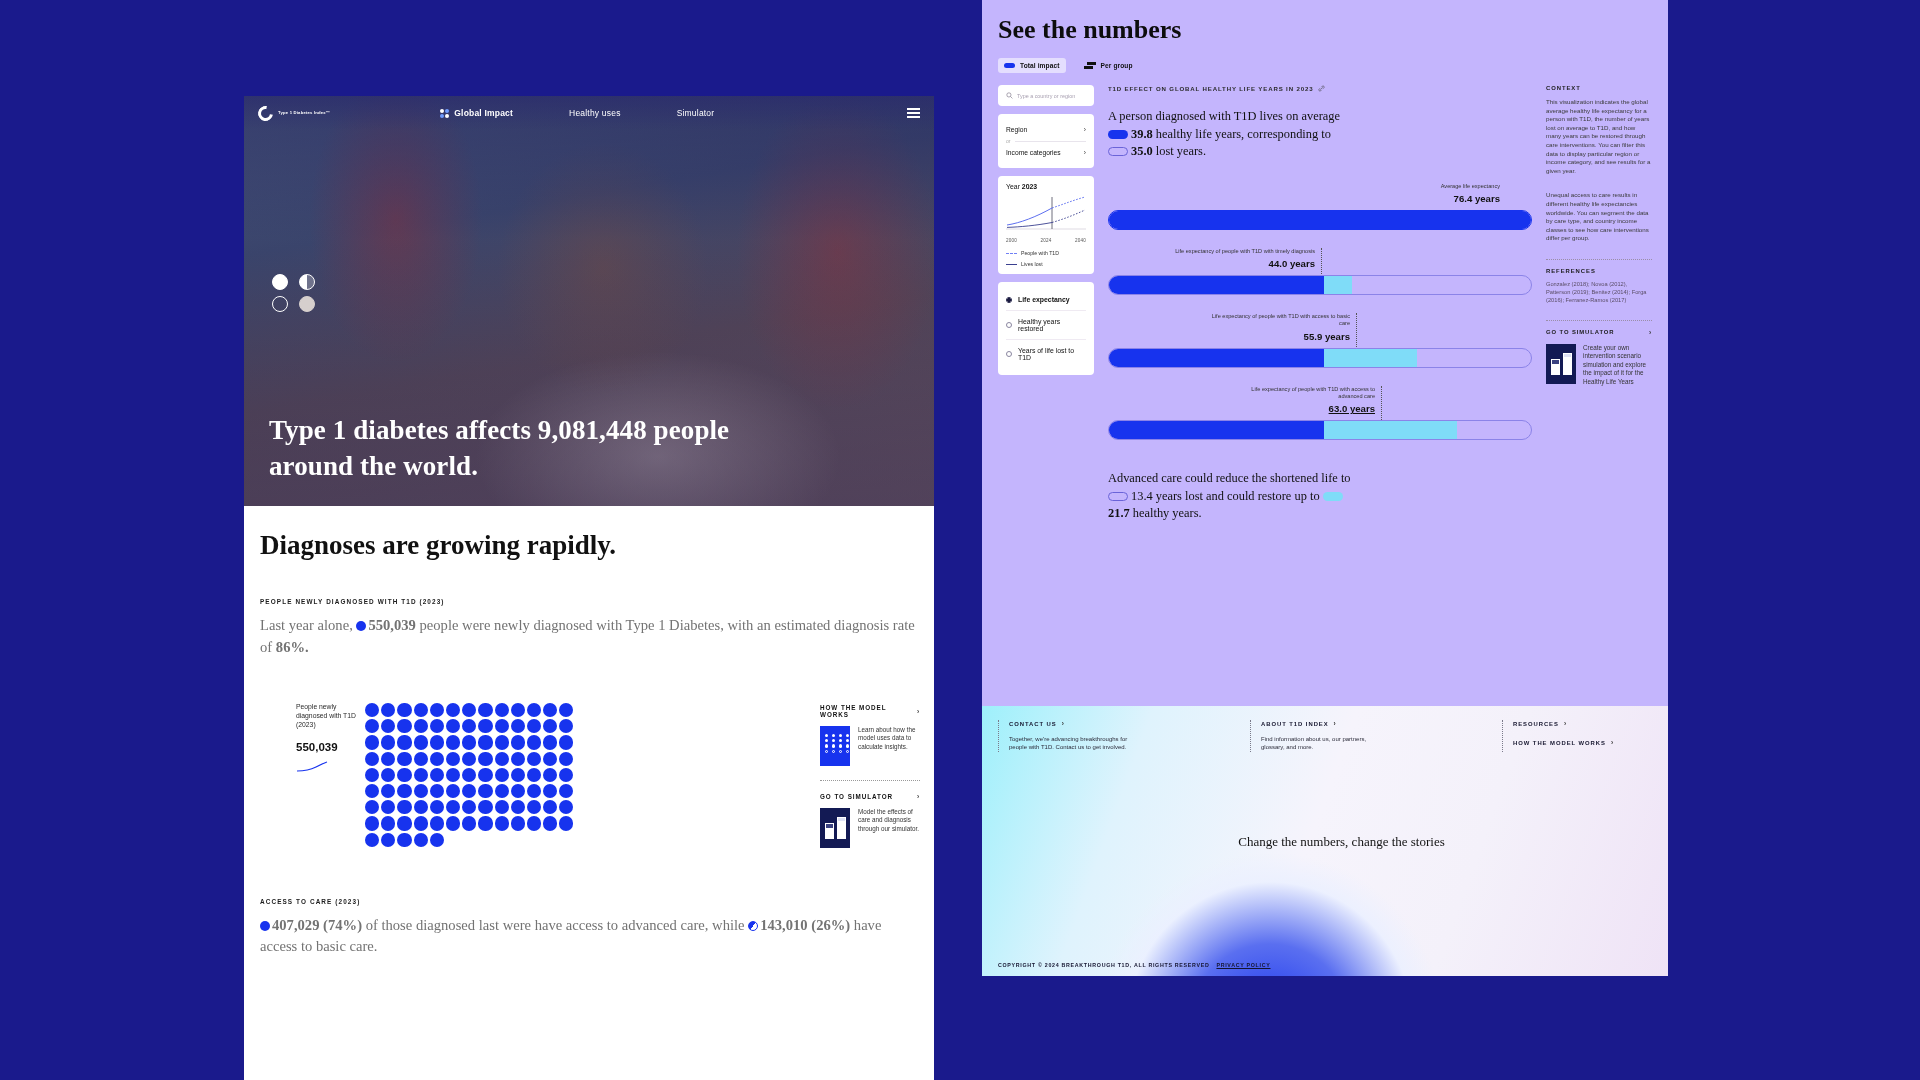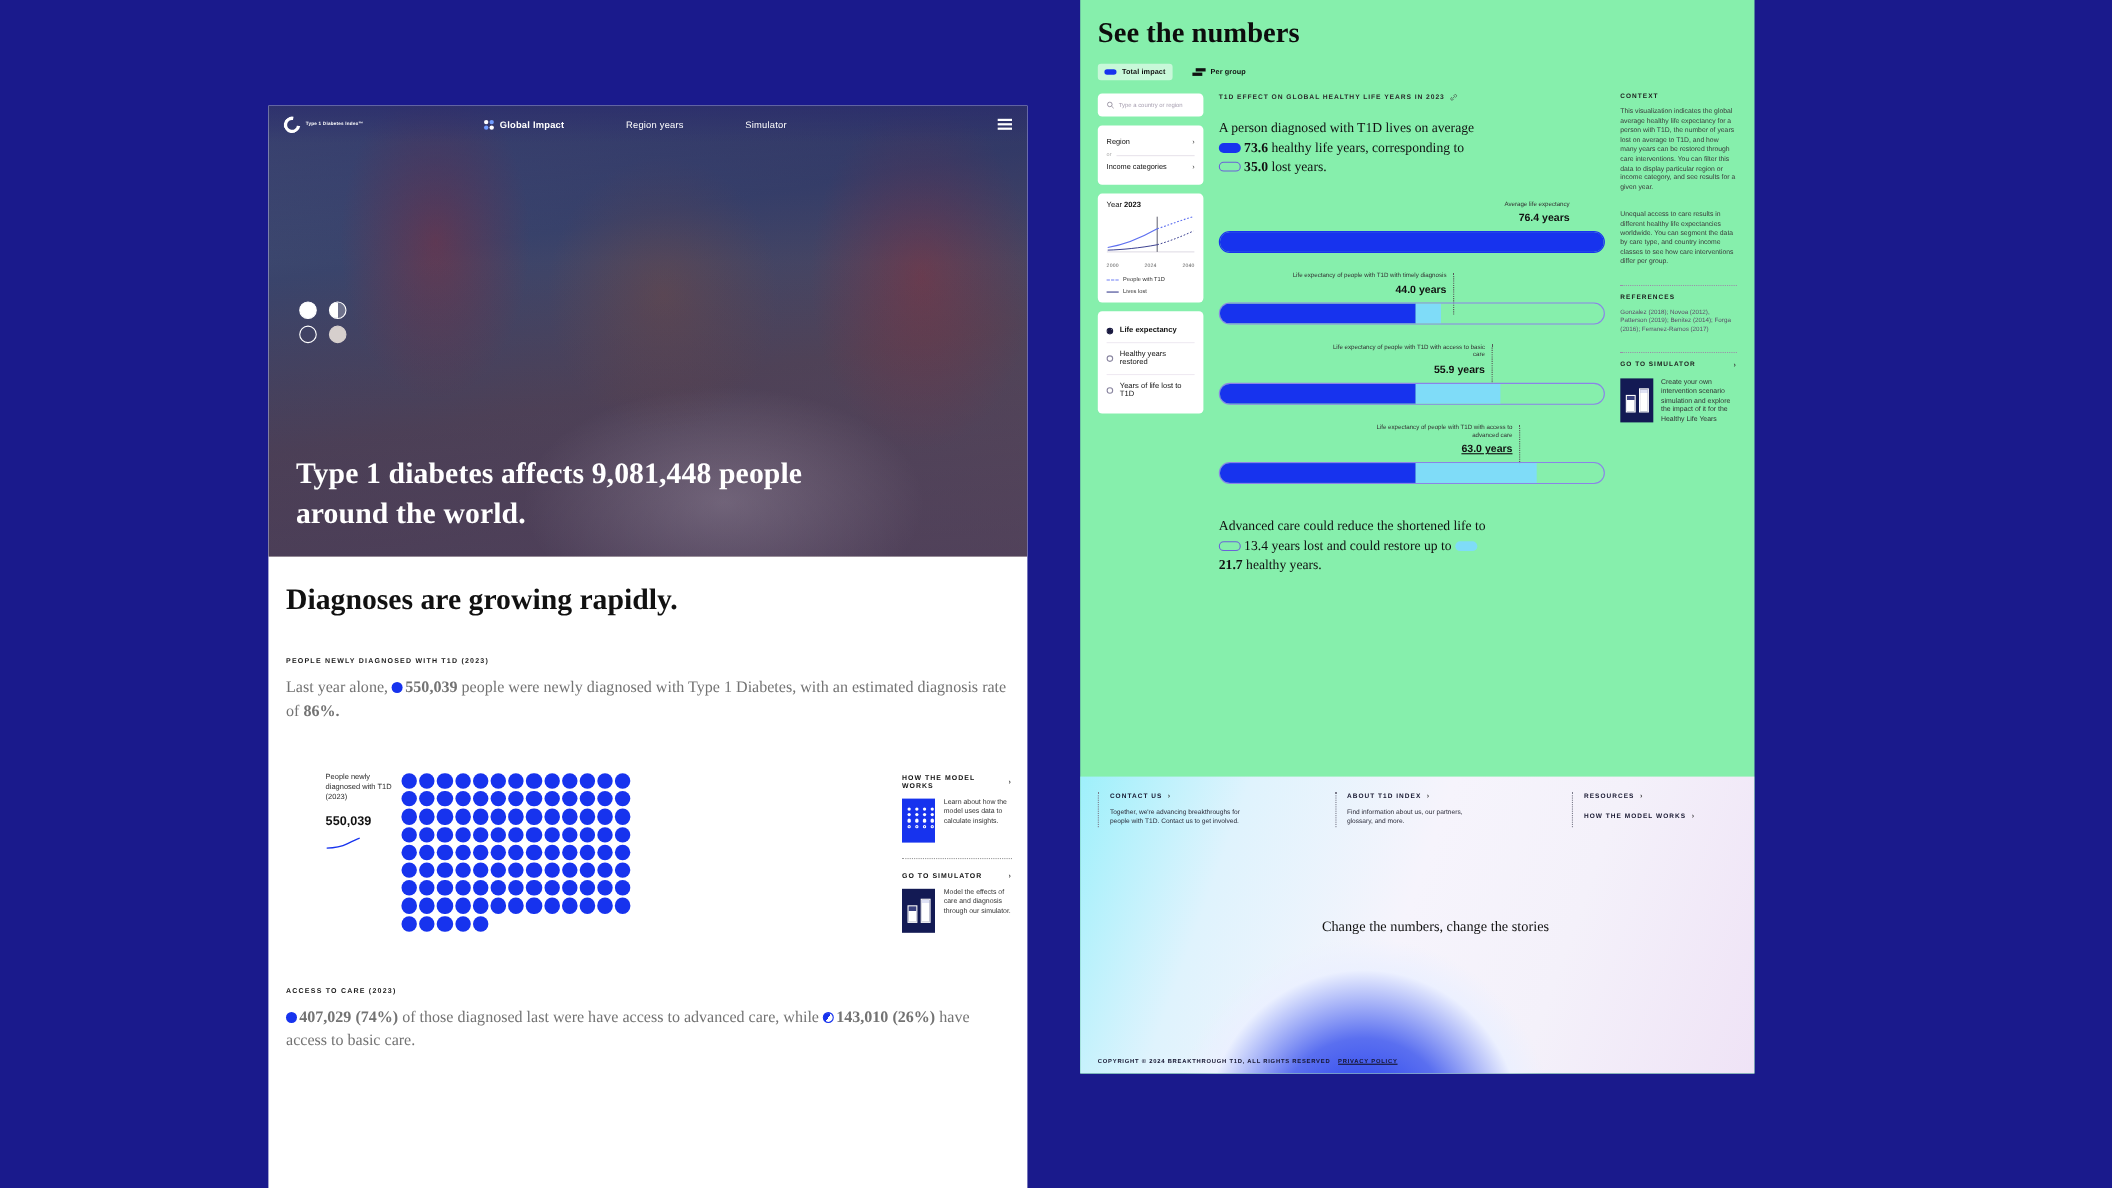--- a/index.html
+++ b/index.html
@@ -108,22 +108,22 @@
   .thumb-bars { position:absolute; left:5px; top:9px; display:flex; gap:3px; align-items:flex-end; }
   .thumb-bars b { display:block; width:9px; background:#fff; border:1px solid #fff; }
   .thumb-bars b:nth-child(1){ height:16px; background:linear-gradient(180deg,#3a4180 0 4px,#fff 4px); }
   .thumb-bars b:nth-child(2){ height:22px; background:linear-gradient(180deg,#dfe2f5 0 3px,#fff 3px); }
 
   #access-block { margin-top:50px; }
 
   
   #right-window {
     position:absolute; left:982px; top:0;
-    width:613px; height:976px;
-    background:#86efac;
+    width:686px; height:976px;
+    background:#c4b5fd;
     overflow:hidden;
   }
   #rw-head { padding: 14px 16px 0 16px; }
   #rw-title { font-size:26px; line-height:32px; color:#0d0d0d; }
   #rw-tabs { display:flex; align-items:center; gap:12px; margin-top:12px; }
   .rw-tab { display:flex; align-items:center; gap:5px; font-size:6.6px; font-weight:700; color:#111; padding:4px 6px; border-radius:3px; letter-spacing:.1px;}
   .rw-tab.active { background:rgba(255,255,255,0.55); }
   .tab-pill { width:11px; height:5px; border-radius:3px; background:#1733ee; display:block; }
   .tab-rows { display:flex; flex-direction:column; gap:1.5px; }
   .tab-rows i { display:block; height:2.6px; background:#111; }
@@ -225,21 +225,21 @@
       <div id="nav-links">
         <div class="nav-link active">
           <span class="nav-dots">
               <i></i>
               <i></i>
               <i></i>
               <i></i>
             </span>
           <span>Global Impact</span>
         </div>
-        <div class="nav-link">Region years</div>
+        <div class="nav-link">Healthy uses</div>
         <div class="nav-link">Simulator</div>
       </div>
       <div id="hamburger">
           <span></span>
           <span></span>
           <span></span>
         </div>
     </div>
 
     <div id="hero-marks">
@@ -759,21 +759,21 @@
     <div id="viz">
       <div class="viz-eyebrow">
         <span>T1D EFFECT ON GLOBAL HEALTHY LIFE YEARS IN 2023</span>
         <svg width="7" height="7" viewBox="0 0 12 12">
           <path d="M4.5 7.5 L7.5 4.5 M3 6 L1.8 7.2 a2 2 0 0 0 2.8 2.8 L5.8 8.8 M6.2 3.2 L7.4 2 a2 2 0 0 1 2.8 2.8 L9 6" stroke="#444" stroke-width="1" fill="none" stroke-linecap="round"></path>
         </svg>
       </div>
 
       <p class="viz-lead serif">
         <span>A person diagnosed with T1D lives on average</span><br>
-        <span class="pill-inline"></span><b>73.6</b>
+        <span class="pill-inline"></span><b>39.8</b>
         <span>healthy life years, corresponding to</span><br>
         <span class="pill-inline hollow"></span><b>35.0</b>
         <span>lost years.</span>
       </p>
 
       <div class="bar-group" style="margin-top:22px;">
         <div class="bar-caption" style="padding-right:32px;">Average life expectancy</div>
         <div class="bar-value" style="padding-right:32px;">76.4 years</div>
         <div class="bar-track full">
           <span class="seg blue" style="right:0;"></span>

